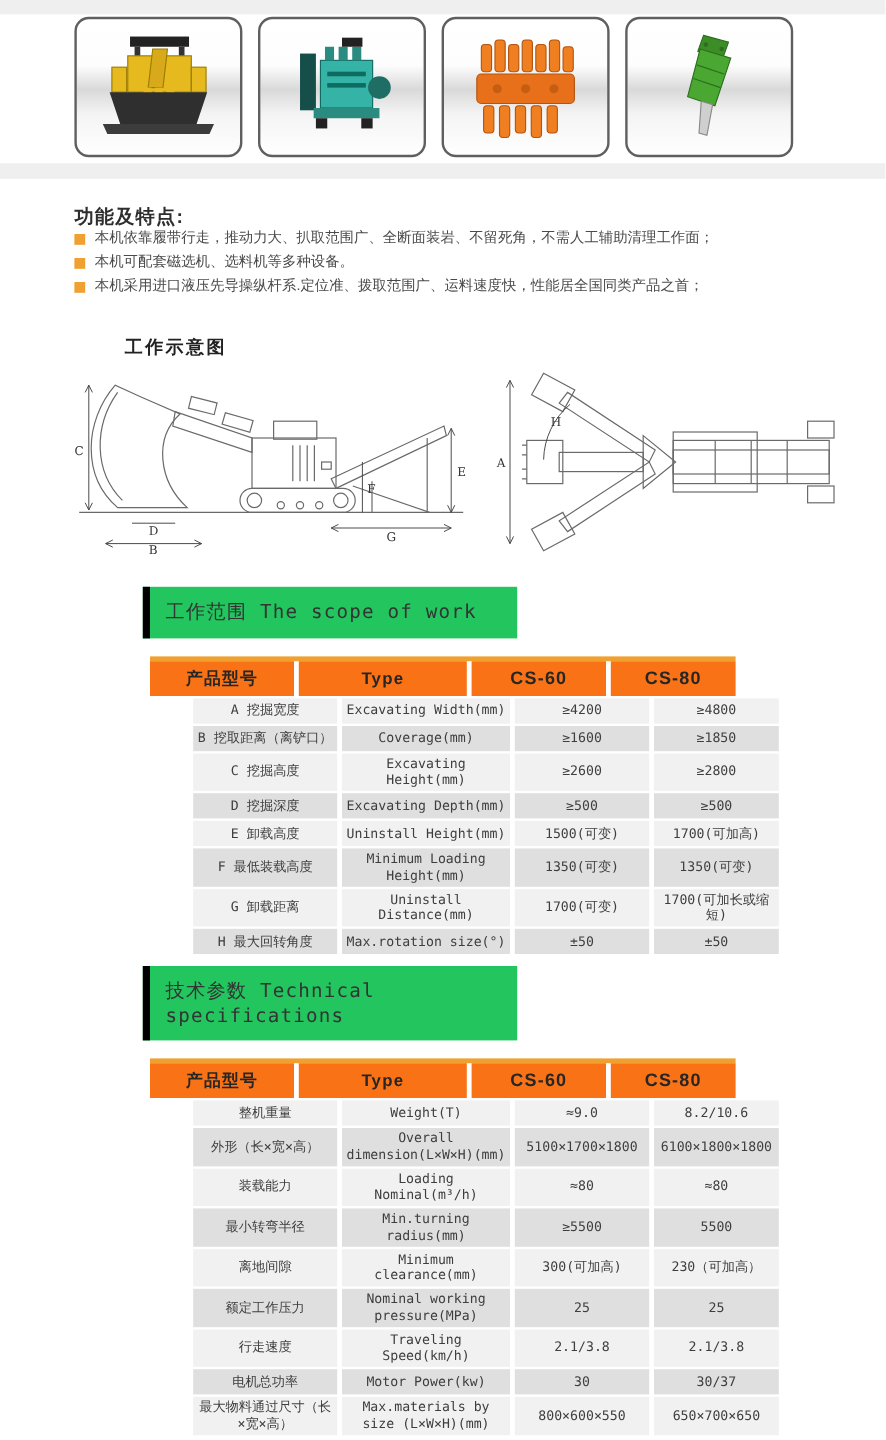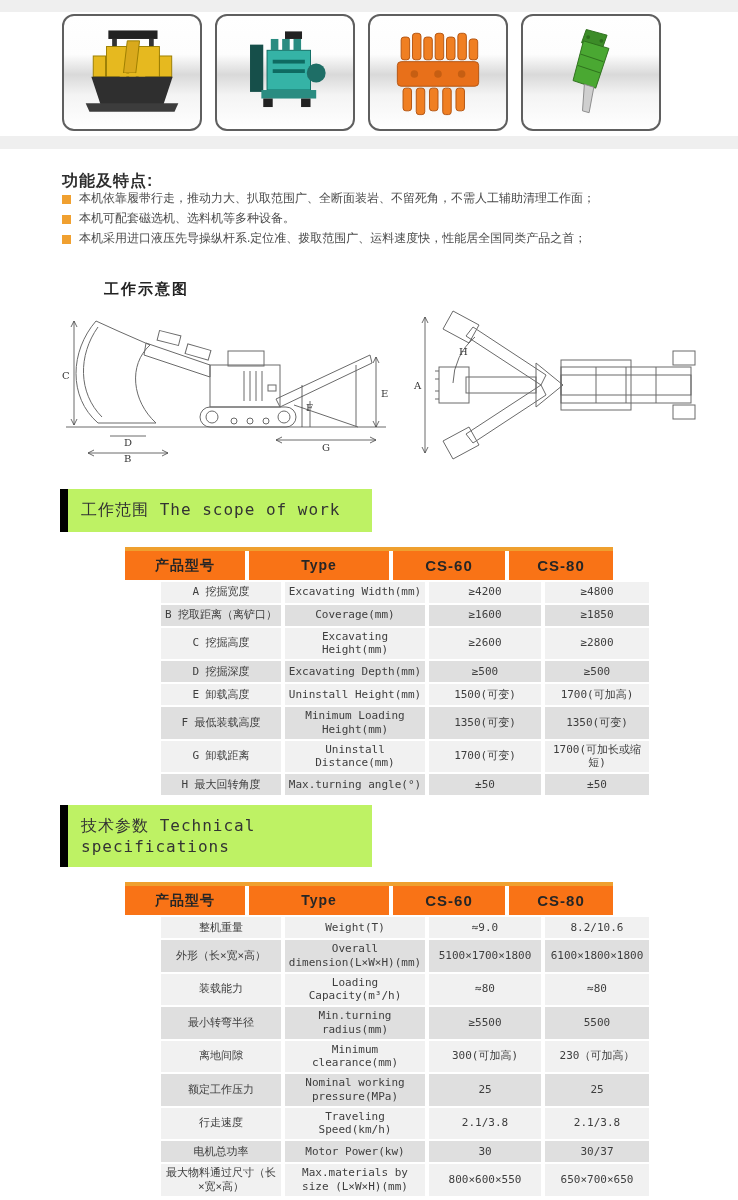--- a/index.html
+++ b/index.html
@@ -32,22 +32,22 @@
   
   .diagram-title { margin:34px 0 0 104px; font-size:15px; font-weight:bold; color:#222; letter-spacing:2px; }
   .diagrams { display:flex; margin:6px 0 0 58px; gap:18px; }
   .diagrams svg { stroke:#6a6a6a; }
   .dg text { font-family:"DejaVu Serif",serif; font-size:10px; fill:#333; stroke:none; }
   .dg line, .dg path, .dg rect, .dg polygon, .dg circle, .dg polyline { fill:none; stroke-width:1; }
   .dg .dim { stroke:#444; stroke-width:0.8; }
 
   
   .section-header {
-    margin-left:60px; width:312px; background:#bef264;
-    border-left:8px solid #000000; padding:11px 0 11px 13px;
+    margin-left:119px; width:312px; background:#22c55e;
+    border-left:6px solid #000000; padding:11px 0 11px 13px;
     font-size:16px; color:#333; letter-spacing:1px;
     font-family:"DejaVu Sans Mono","Liberation Sans",monospace;
   }
   .sh1 { margin-top:24px; }
   .sh2 { margin-top:10px; }
 
   
   .spec-table { width:488px; margin:15px 0 0 125px; }
   .thead {
     display:grid; grid-template-columns:120px 140px 112px 104px; column-gap:4px;
@@ -286,21 +286,21 @@
       <div class="cell">1350(可变)</div>
     </div>
       <div class="trow">
       <div class="cell">G 卸载距离</div>
       <div class="cell">Uninstall Distance(mm)</div>
       <div class="cell">1700(可变)</div>
       <div class="cell">1700(可加长或缩短)</div>
     </div>
       <div class="trow">
       <div class="cell">H 最大回转角度</div>
-      <div class="cell">Max.turning angle(°)</div>
+      <div class="cell">Max.rotation size(°)</div>
       <div class="cell">±50</div>
       <div class="cell">±50</div>
     </div>
     </div>
 </div>
 
 <div class="section-header sh2">技术参数 Technical specifications</div>
 
 <div class="spec-table">
   <div class="thead">
@@ -318,21 +318,21 @@
       <div class="cell">8.2/10.6</div>
     </div>
       <div class="trow">
       <div class="cell">外形（长×宽×高）</div>
       <div class="cell">Overall dimension(L×W×H)(mm)</div>
       <div class="cell">5100×1700×1800</div>
       <div class="cell">6100×1800×1800</div>
     </div>
       <div class="trow">
       <div class="cell">装载能力</div>
-      <div class="cell">Loading Capacity(m³/h)</div>
+      <div class="cell">Loading Nominal(m³/h)</div>
       <div class="cell">≈80</div>
       <div class="cell">≈80</div>
     </div>
       <div class="trow">
       <div class="cell">最小转弯半径</div>
       <div class="cell">Min.turning radius(mm)</div>
       <div class="cell">≥5500</div>
       <div class="cell">5500</div>
     </div>
       <div class="trow">

